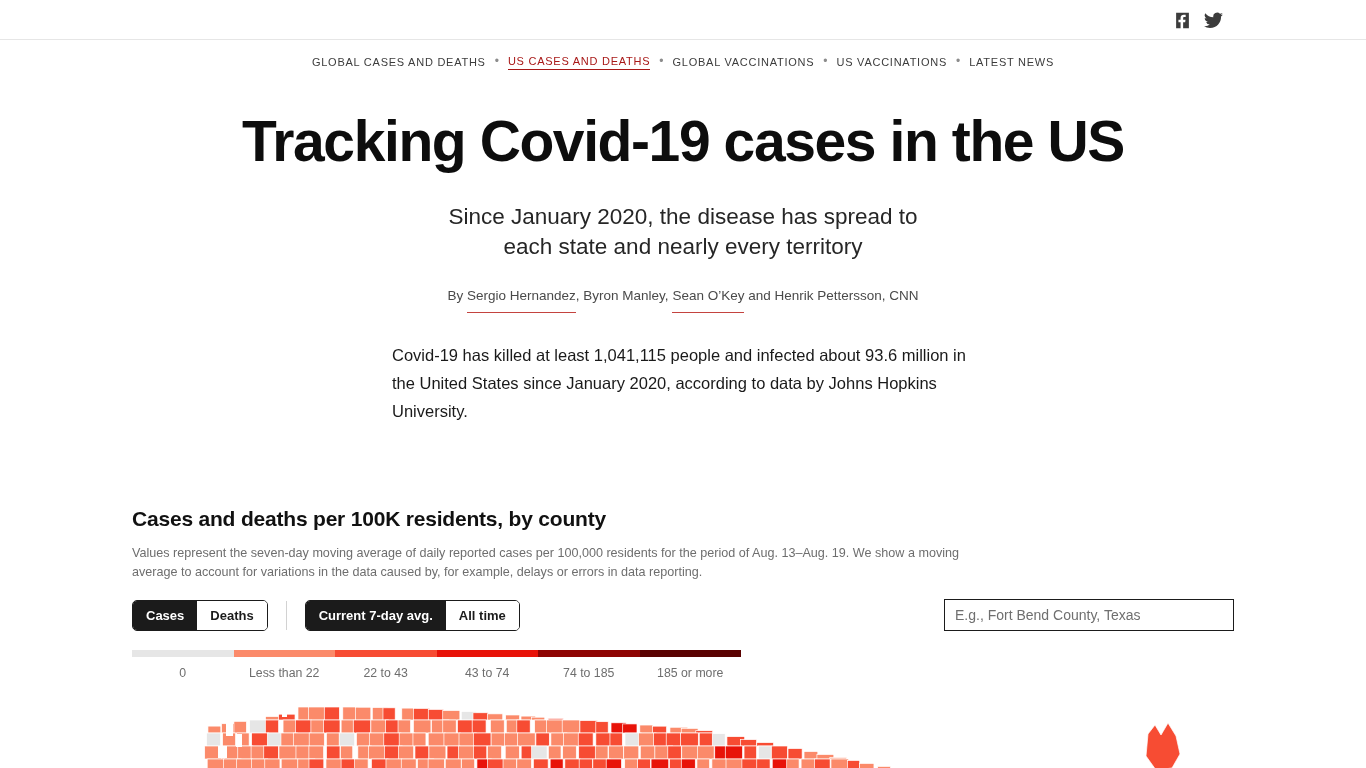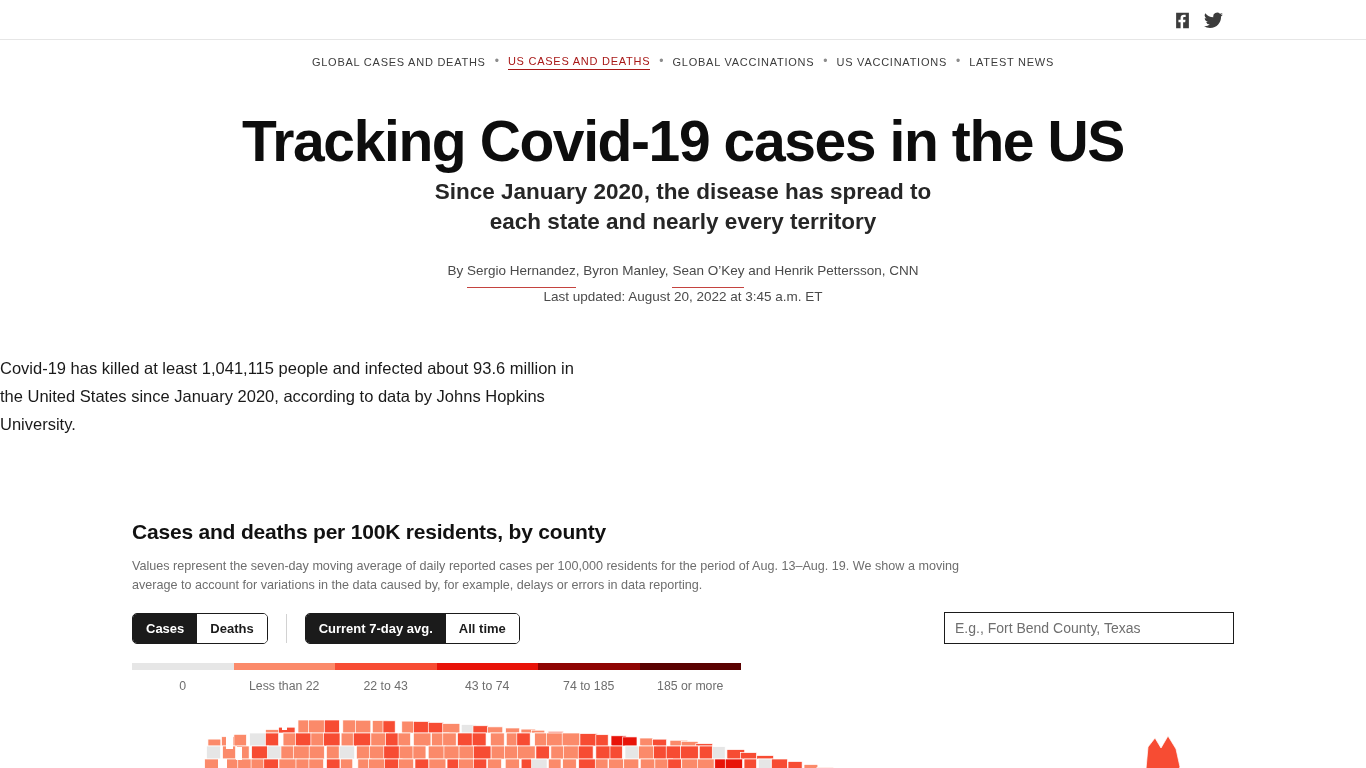--- a/index.html
+++ b/index.html
@@ -73,47 +73,47 @@
   
   .hero{ text-align:center; padding-top:38px; }
   h1.headline{
     font-size:57px;
     line-height:1.02;
     font-weight:700;
     color:#0d0d0d;
     letter-spacing:-1.4px;
   }
   .subhead{
-    margin-top:7px;
+    margin-top:32px;
     font-size:22.5px;
     line-height:1.32;
     color:#262626;
-    font-weight:700;
+    font-weight:400;
   }
   .byline{
     margin-top:26px;
     font-size:13.5px;
     color:#4a4a4a;
   }
   .byline a{
     color:#4a4a4a;
     text-decoration:none;
     border-bottom:1px solid #c4433f;
     padding-bottom:9px;
   }
   .updated{
     margin-top:11px;
     font-size:13.5px;
     color:#4a4a4a;
   }
 
   
   .intro-wrap{
-    margin-top:50px;
-    display:flex; 
+    margin-top:38px;
+    display:flex; justify-content:center;
   }
   .intro{
     width:582px;
     font-size:16.5px;
     line-height:1.72;
     color:#1a1a1a;
   }
 
   
   .section{
@@ -240,21 +240,20 @@
 
 <div class="hero">
   <h1 class="headline">Tracking Covid-19 cases in the US</h1>
   <div class="subhead">
     <div>Since January 2020, the disease has spread to</div>
     <div>each state and nearly every territory</div>
   </div>
   <div class="byline">
     <span>By </span><a href="#">Sergio Hernandez</a><span>, Byron Manley, </span><a href="#">Sean O’Key</a><span> and Henrik Pettersson, CNN</span>
   </div>
-  <div class="updated">Last updated: August 20, 2022 at 3:45 a.m. ET</div>
 </div>
 
 <div class="intro-wrap">
   <p class="intro">Covid-19 has killed at least 1,041,115 people and infected about 93.6 million in the United States since January 2020, according to data by Johns Hopkins University.</p>
 </div>
 
 <div class="section">
   <h2 class="section-title">Cases and deaths per 100K residents, by county</h2>
   <p class="section-desc">Values represent the seven-day moving average of daily reported cases per 100,000 residents for the period of Aug. 13–Aug. 19. We show a moving average to account for variations in the data caused by, for example, delays or errors in data reporting.</p>
 

